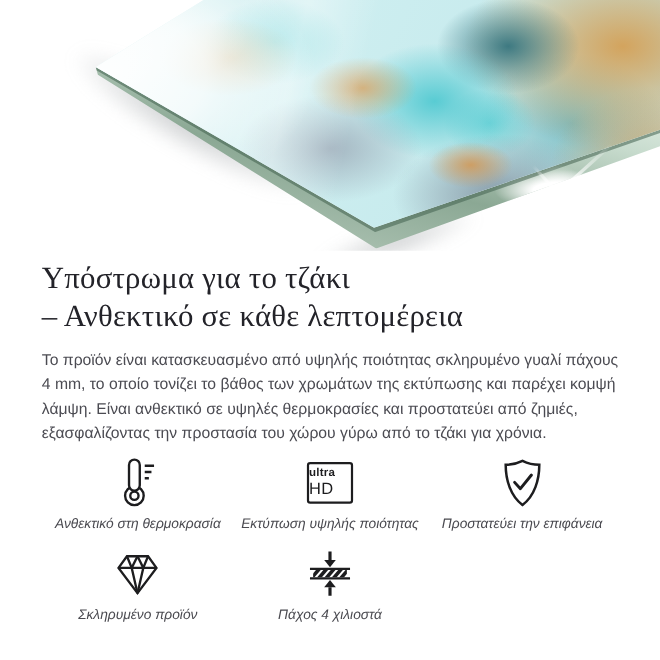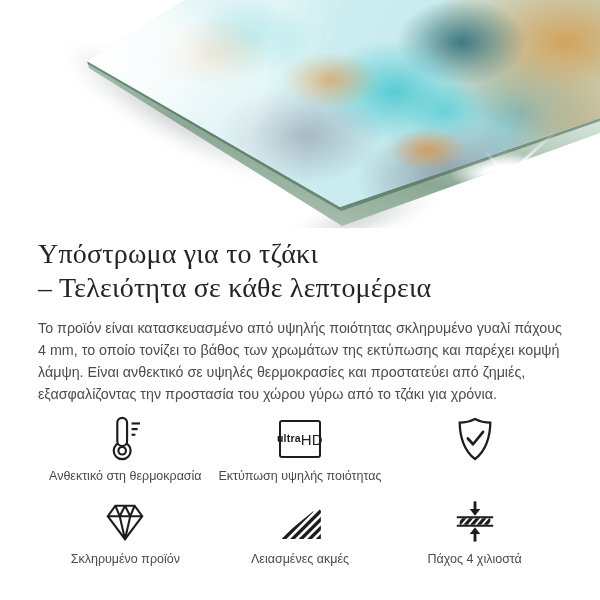--- a/index.html
+++ b/index.html
@@ -85,25 +85,25 @@
   }
   p.description {
     margin-top:12px; max-width:524px;
     font-size:14.3px; line-height:22px; color:#4b4b52;
   }
 
   
   .features { margin-top:10px; display:grid; grid-template-columns:repeat(3, 1fr); row-gap:14px; width:100%; }
   .feature { display:flex; flex-direction:column; align-items:center; text-align:center; }
   .icon-box { height:47px; display:flex; align-items:center; justify-content:center; color:#1d1d1f; }
-  .feature-label { margin-top:7px; font-size:12.5px; line-height:15px; color:#4a4a50; white-space:nowrap; }
+  .feature-label { margin-top:7px; font-size:12.5px; line-height:15px; color:#4a4a50; white-space:nowrap;font-style:italic; }
 
   .uhd-box {
     width:42px; height:38px; border:2.6px solid #1d1d1f; border-radius:3px;
-    display:flex; flex-direction:row; align-items:center; justify-content:center; line-height:1;
+    display:flex; flex-direction:column; align-items:flex-start; justify-content:center; line-height:1;
   }
   .uhd-top { font-size:10.5px; font-weight:700; color:#1d1d1f; letter-spacing:.2px; }
   .uhd-bottom { font-size:15px; font-weight:400; color:#1d1d1f; margin-top:1px; letter-spacing:.3px; }
 
   svg.icon { display:block; }
 </style>
 </head>
 <body>
 
 <div class="page">
@@ -121,21 +121,21 @@
       <div class="ray-long"></div>
       <div class="ray-short"></div>
       <div class="glow"></div>
     </div>
   </div>
 
   <div class="content">
 
     <h1 class="page-title">
       <span>Υπόστρωμα για το τζάκι</span><br>
-      <span>– Τελειότητα σε κάθε λεπτομέρεια</span>
+      <span>– Ανθεκτικό σε κάθε λεπτομέρεια</span>
     </h1>
 
     <p class="description">Το προϊόν είναι κατασκευασμένο από υψηλής ποιότητας σκληρυμένο γυαλί πάχους 4 mm, το οποίο τονίζει το βάθος των χρωμάτων της εκτύπωσης και παρέχει κομψή λάμψη. Είναι ανθεκτικό σε υψηλές θερμοκρασίες και προστατεύει από ζημιές, εξασφαλίζοντας την προστασία του χώρου γύρω από το τζάκι για χρόνια.</p>
 
     <div class="features">
 
       <div class="feature">
         <div class="icon-box">
           <svg class="icon" width="36" height="47" viewBox="0 0 36 50" fill="none" stroke="#1d1d1f" stroke-width="2.3">
             <circle cx="15" cy="38" r="9"></circle>
@@ -159,56 +159,37 @@
         <div class="feature-label">Εκτύπωση υψηλής ποιότητας</div>
       </div>
 
       <div class="feature">
         <div class="icon-box">
           <svg class="icon" width="42" height="46" viewBox="0 0 44 48" fill="none" stroke="#1d1d1f" stroke-width="2.4">
             <path d="M22 3 C27 5.5 33 6.8 38 6.8 C38 21 33.5 36.5 22 45 C10.5 36.5 6 21 6 6.8 C11 6.8 17 5.5 22 3 Z"></path>
             <path d="M14.5 23.5 L20 29.5 L30.5 16.5" stroke-width="2.8" stroke-linecap="round" stroke-linejoin="round"></path>
           </svg>
         </div>
+        <div class="feature-label">Προστατεύει την επιφάνεια</div>
       </div>
 
       <div class="feature">
         <div class="icon-box">
           <svg class="icon" width="46" height="42" viewBox="0 0 48 42" fill="none" stroke="#1d1d1f" stroke-width="2.2" stroke-linejoin="miter">
             <path d="M6 15 L14 4 H34 L42 15 L24 39 Z"></path>
             <line x1="6" y1="15" x2="42" y2="15"></line>
             <path d="M14 4 L18.5 15 L24 39"></path>
             <path d="M34 4 L29.5 15 L24 39"></path>
             <path d="M24 4 L18.5 15"></path>
             <path d="M24 4 L29.5 15"></path>
           </svg>
         </div>
         <div class="feature-label">Σκληρυμένο προϊόν</div>
       </div>
 
-      <div class="feature">
-        <div class="icon-box">
-          <svg class="icon" width="46" height="38" viewBox="0 0 48 40" fill="none">
-            <defs>
-              <clipPath id="triClip">
-                  <path d="M2 38 L46 38 L46 2 Z"></path>
-                </clipPath>
-            </defs>
-            <g clip-path="url(#triClip)" stroke="#1d1d1f" stroke-width="3.6">
-              <line x1="-8" y1="44" x2="28" y2="8"></line>
-              <line x1="1" y1="44" x2="37" y2="8"></line>
-              <line x1="10" y1="44" x2="46" y2="8"></line>
-              <line x1="19" y1="44" x2="55" y2="8"></line>
-              <line x1="28" y1="44" x2="64" y2="8"></line>
-              <line x1="37" y1="44" x2="73" y2="8"></line>
-            </g>
-          </svg>
-        </div>
-        <div class="feature-label">Λειασμένες ακμές</div>
-      </div>
 
       <div class="feature">
         <div class="icon-box">
           <svg class="icon" width="46" height="45" viewBox="0 0 48 46" fill="none">
             <defs>
               <clipPath id="barClip">
                   <rect x="8" y="19.5" width="32" height="7"></rect>
                 </clipPath>
             </defs>
             <line x1="24" y1="2" x2="24" y2="10" stroke="#1d1d1f" stroke-width="3"></line>

